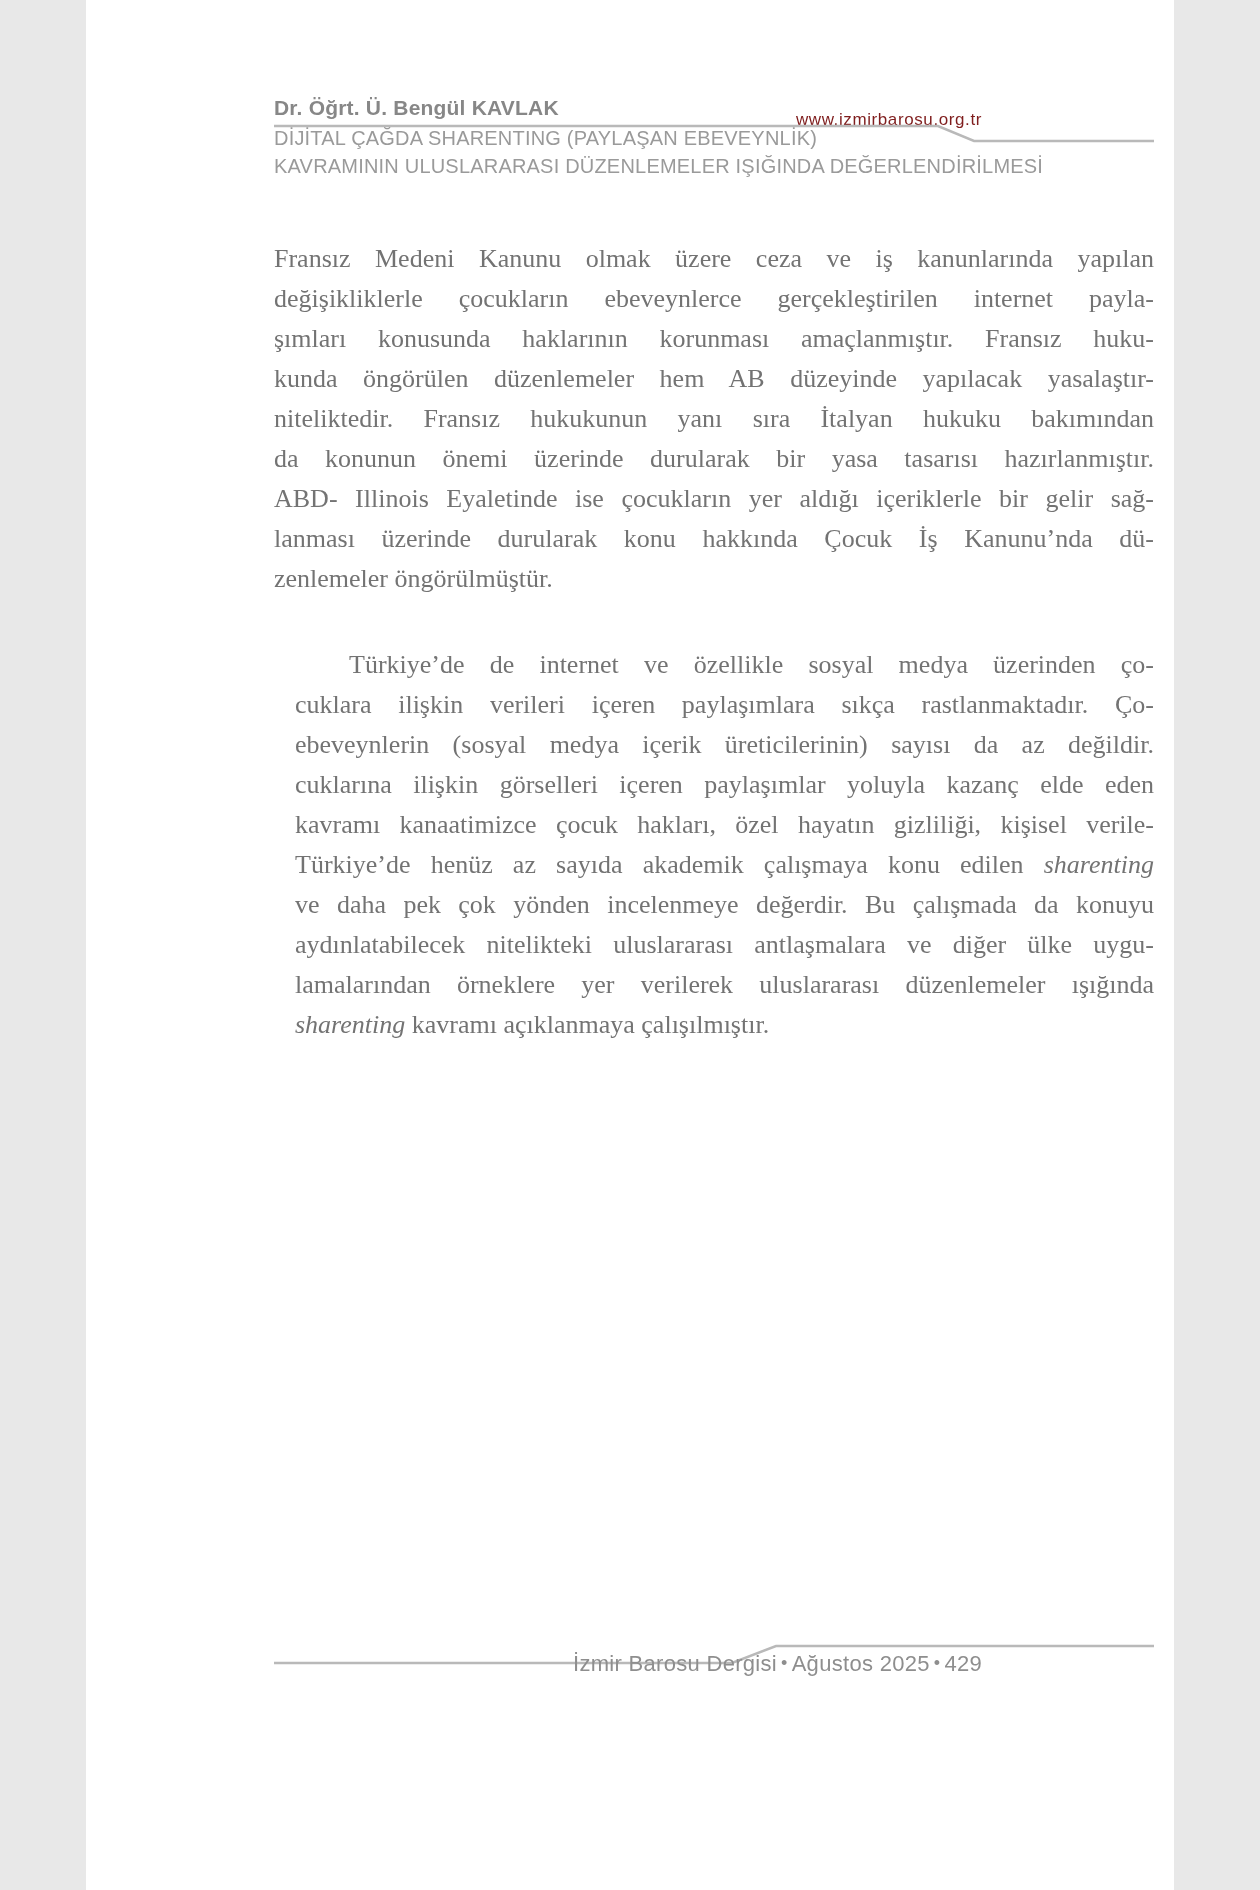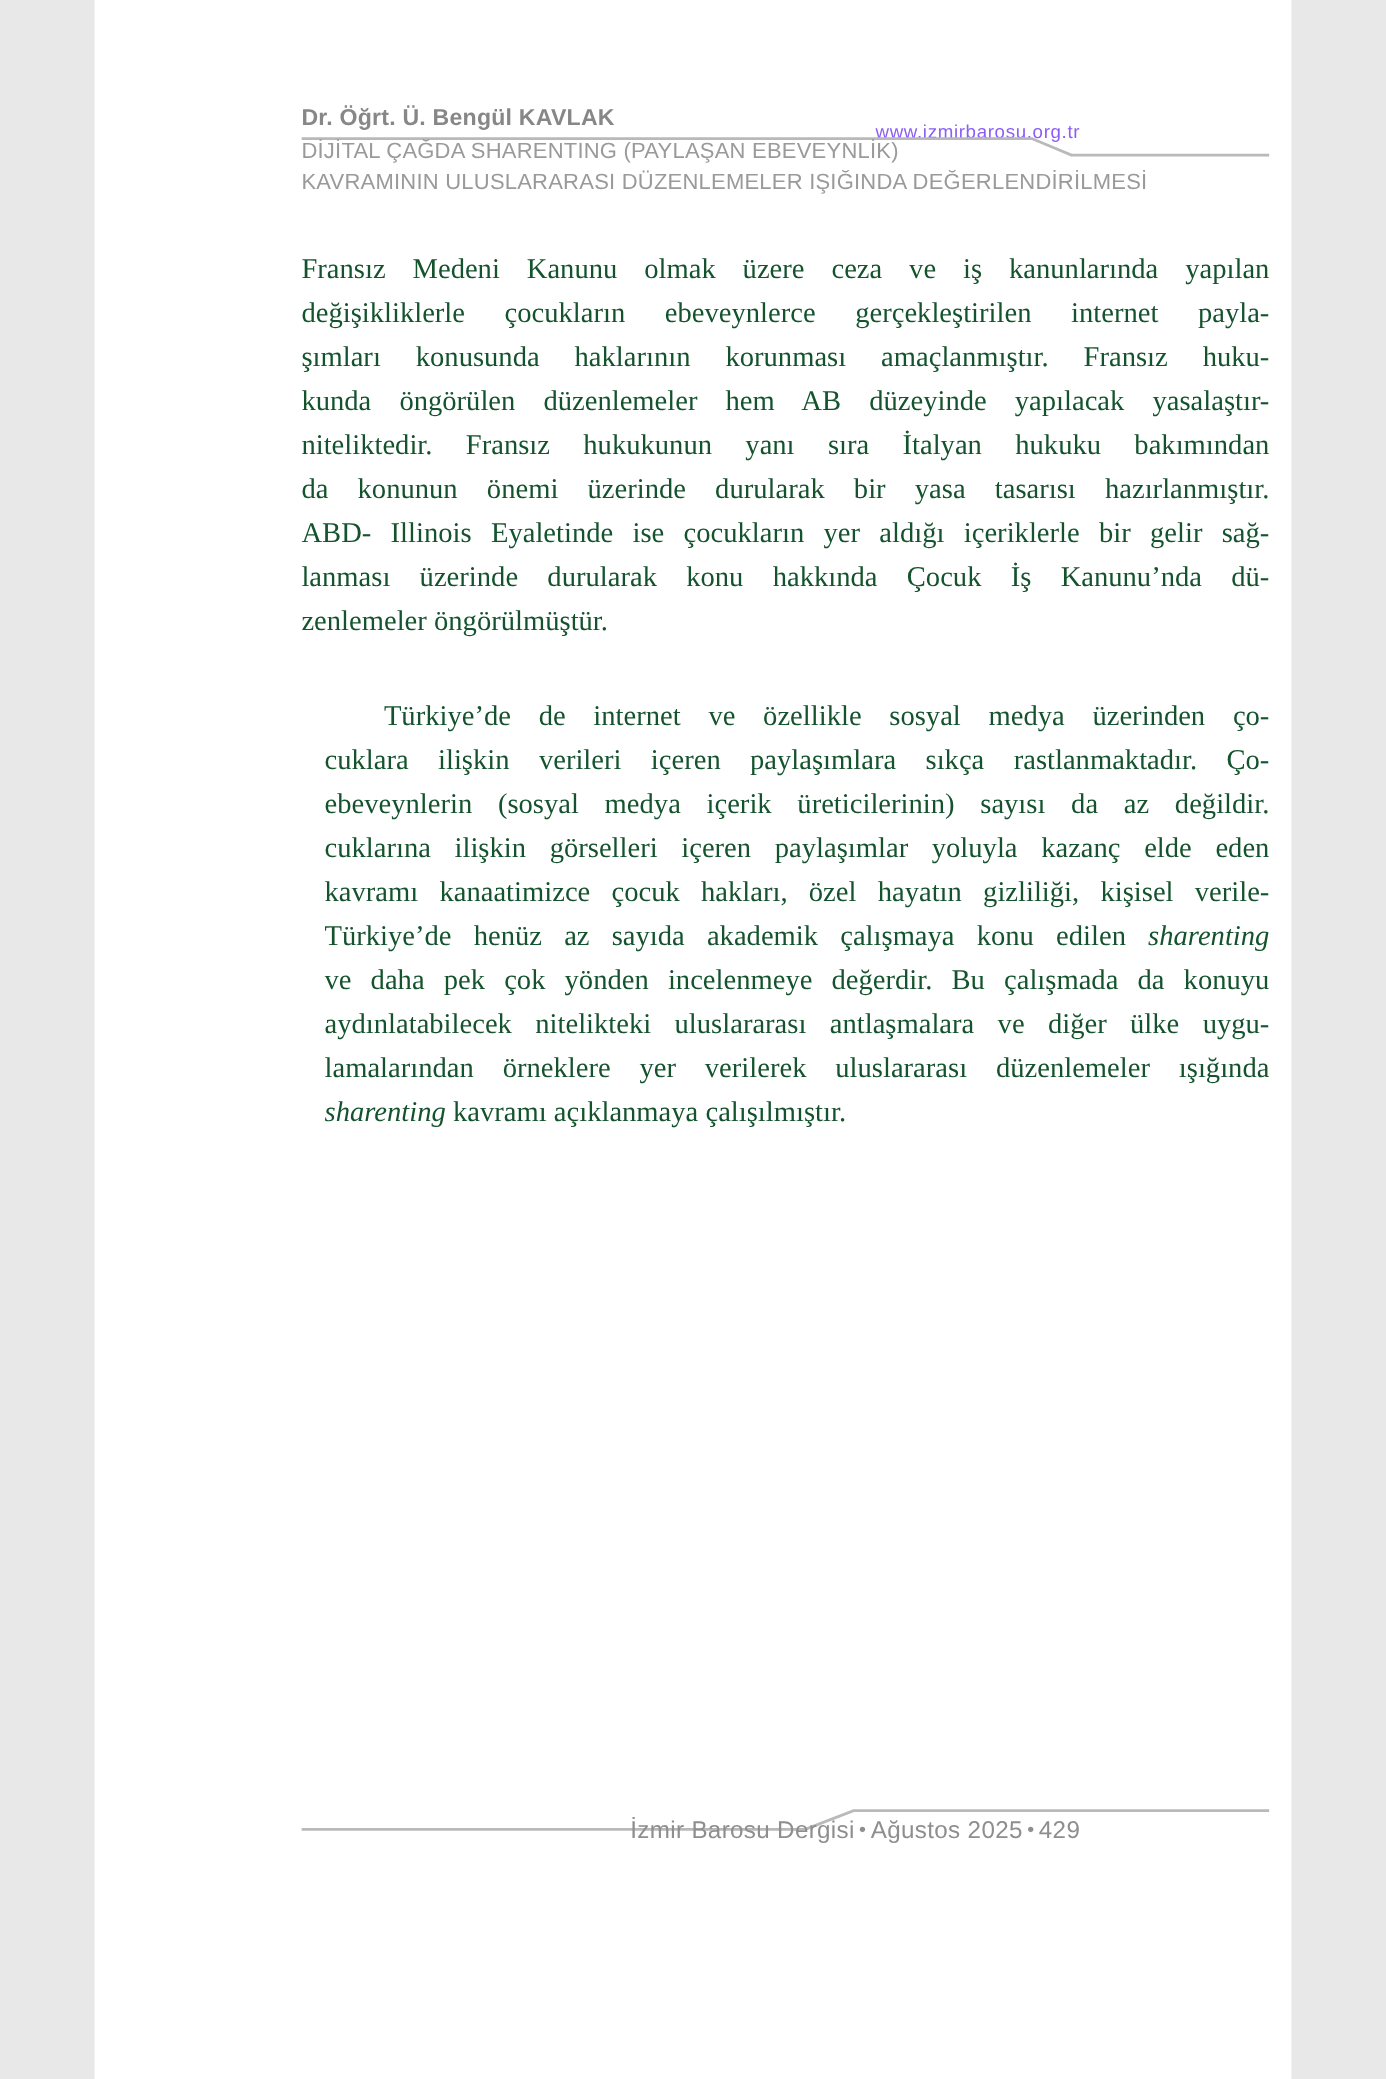--- a/index.html
+++ b/index.html
@@ -14,34 +14,34 @@
   
   .author{
     position:absolute;left:188px;top:96px;
     font-family:"Liberation Sans","DejaVu Sans",sans-serif;
     font-weight:bold;font-size:21px;line-height:1.1;
     color:#878787;letter-spacing:.2px;
   }
   .website{
     position:absolute;right:192px;top:110px;
     font-family:"Liberation Sans","DejaVu Sans",sans-serif;
-    font-size:17px;color:#8b5cf6;letter-spacing:.6px;
+    font-size:17px;color:#7f1d1d;letter-spacing:.6px;
   }
   .header-line{position:absolute;left:188px;top:119px;width:880px;height:28px;}
   .title-l1,.title-l2{
     position:absolute;left:188px;width:880px;
     font-family:"Liberation Sans","DejaVu Sans",sans-serif;
     font-size:20px;color:#9a9a9a;letter-spacing:.2px;white-space:nowrap;
   }
   .title-l1{top:127px;}
   .title-l2{top:155px;}
   
   .body-text{
-    position:absolute;left:188px;top:225px;width:880px;
-    font-size:26px;color:#14532d;
+    position:absolute;left:188px;top:239px;width:880px;
+    font-size:26px;color:#737373;
   }
   .para .line{
     height:40px;line-height:40px;
     text-align:justify;text-align-last:justify;
     white-space:normal;overflow:hidden;
   }
   .para .line.last{text-align-last:left;}
   .para.gap{margin-top:46px;margin-left:21px;}
   .para.indent-first .line:first-child{text-indent:54px;}
   .it{font-style:italic;}

